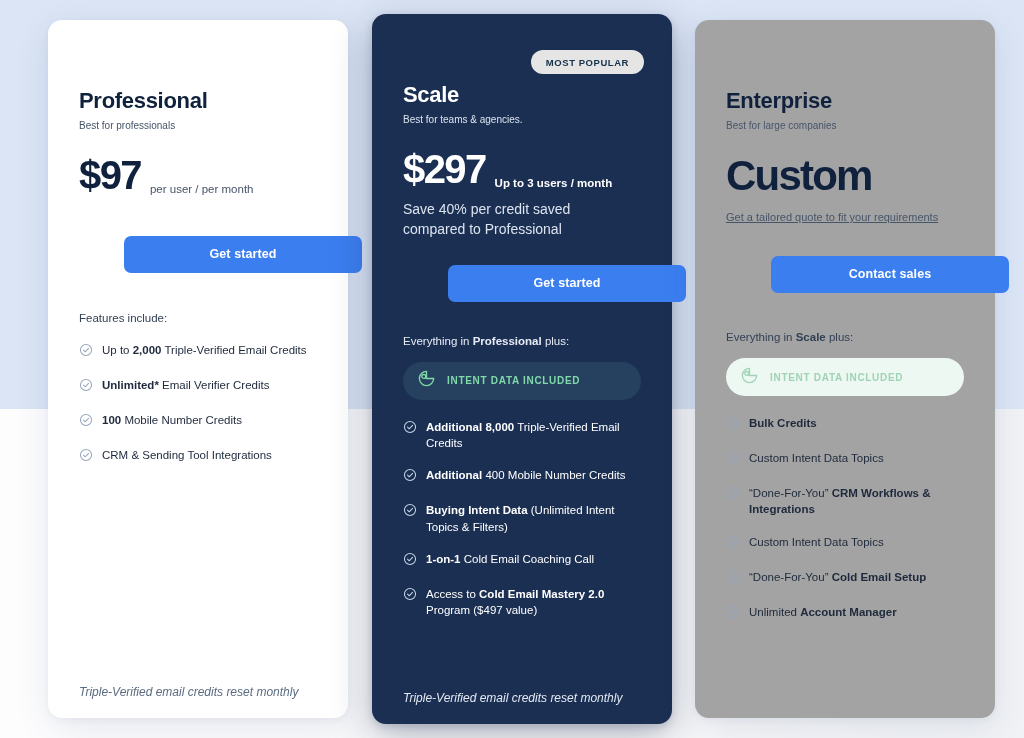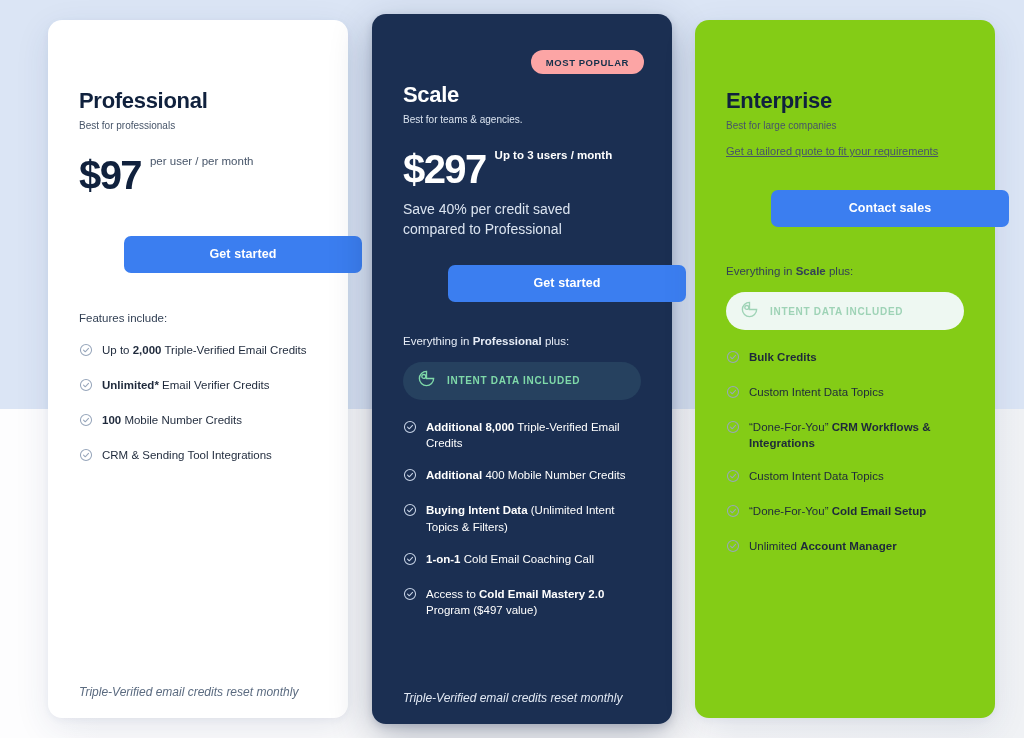--- a/index.html
+++ b/index.html
@@ -57,30 +57,30 @@
     left: 372px; top: 14px;
     width: 300px; height: 710px;
     background: #1b2f52;
     box-shadow: 0 14px 40px rgba(20,35,70,0.30), 0 3px 9px rgba(20,35,70,0.18);
     padding: 0 31px;
   }
 
   .card-ent {
     left: 695px; top: 20px;
     width: 300px; height: 698px;
-    background: #84cc16;
+    background: #a3a3a3;
     box-shadow: 0 10px 34px rgba(40,60,110,0.10), 0 2px 7px rgba(40,60,110,0.05);
     padding: 0 31px;
   }
 
   
   .most-popular {
     position: absolute;
     right: 28px; top: 36px;
-    background: #fca5a5;
+    background: #e5e5e5;
     color: #14304a;
     font-size: 9.5px;
     font-weight: bold;
     letter-spacing: 0.55px;
     padding: 7px 15px 6px;
     border-radius: 20px;
     white-space: nowrap;
   }
 
   
@@ -94,21 +94,21 @@
 
   .plan-sub {
     font-size: 10px;
     color: #475569;
     margin-top: 6px;
   }
   .plan-sub.light { color: #dbe4f0; }
 
   .price-row {
     display: flex;
-    align-items: flex-start;
+    align-items: flex-end;
     margin-top: 24px;
   }
   .price-amount {
     font-size: 40px;
     font-weight: bold;
     letter-spacing: -1.6px;
     color: #10213d;
     line-height: 1;
   }
   .price-amount.light { color: #ffffff; }
@@ -352,20 +352,23 @@
       </ul>
 
     <div class="footnote light">Triple-Verified email credits reset monthly</div>
   </div>
 
   <div class="card card-ent">
     <div style="height:68px"></div>
     <div class="plan-name">Enterprise</div>
     <div class="plan-sub">Best for large companies</div>
 
+    <div class="price-row">
+      <span class="price-amount custom">Custom</span>
+    </div>
     <div class="custom-note">Get a tailored quote to fit your requirements</div>
 
     <div style="height:33px"></div>
     <button class="cta">Contact sales</button>
 
     <div style="height:38px"></div>
     <div class="features-head">
       <span>Everything in </span><b>Scale</b><span> plus:</span>
     </div>
 

